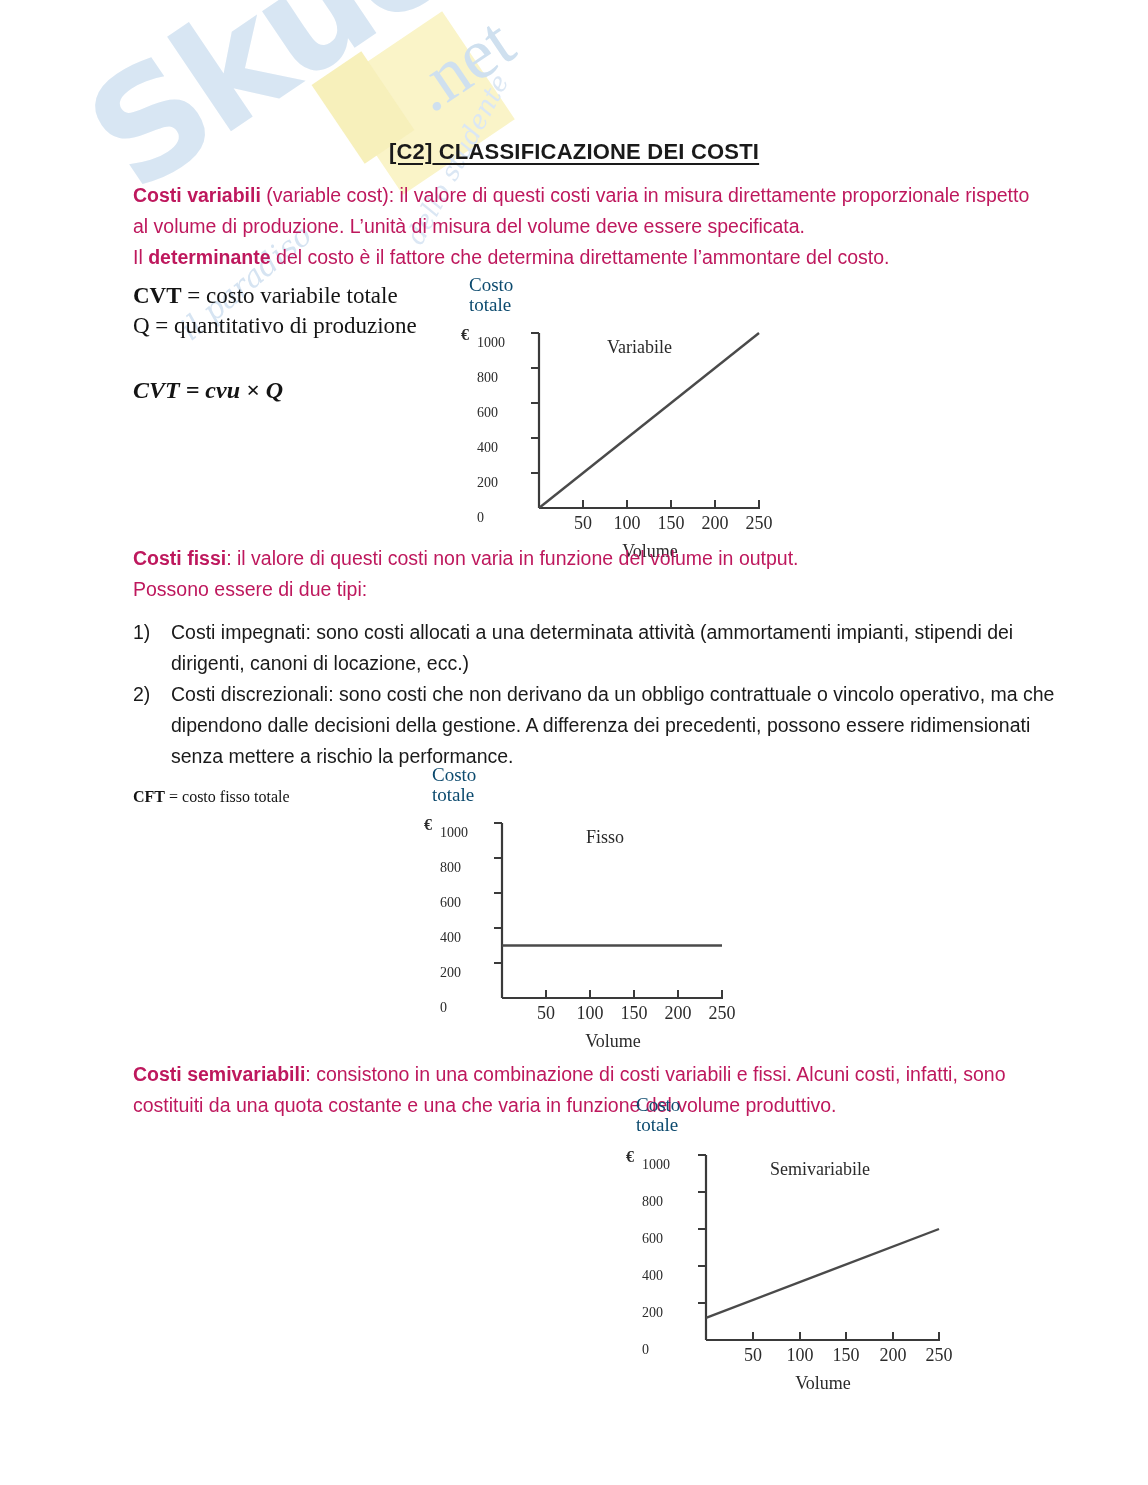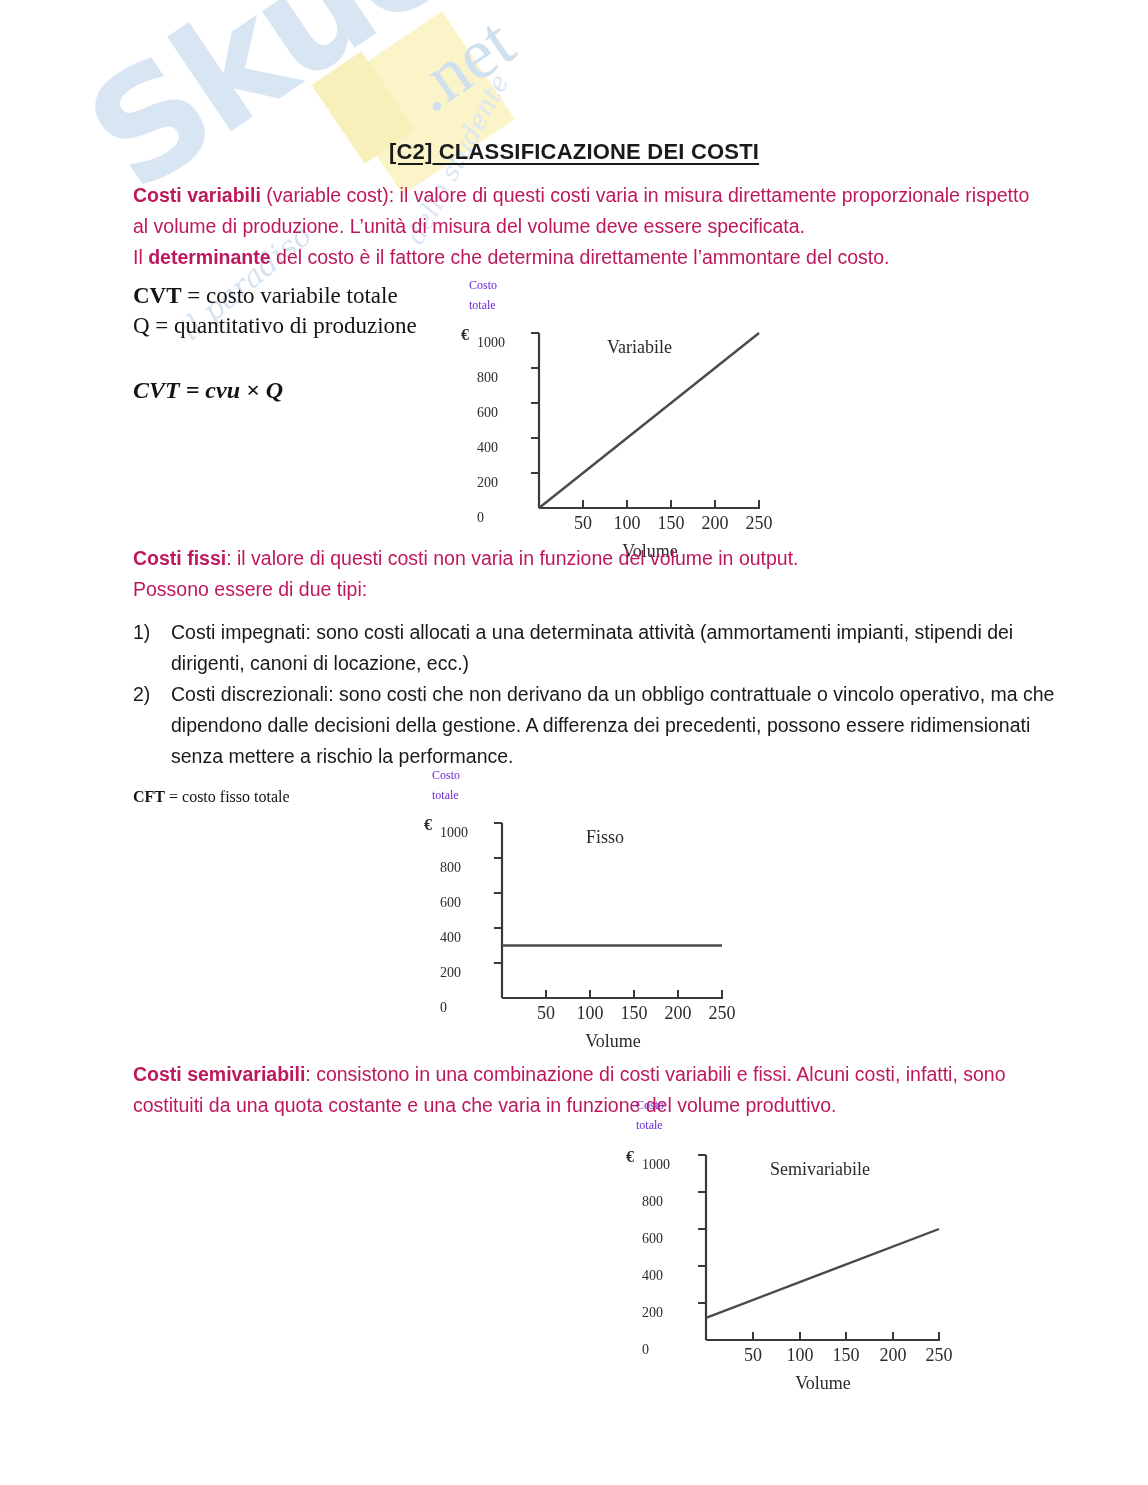--- a/index.html
+++ b/index.html
@@ -170,23 +170,23 @@
   .mb { font-weight: bold; }
 
   
   .chart {
     position: absolute;
     font-family: "Liberation Serif", serif;
     color: #2b2b2b;
   }
   .chart .cap {
     position: absolute;
-    font-size: 12px;
+    font-size: 19px;
     line-height: 20px;
-    color: #6d28d9;
+    color: #0c4a6e;
   }
   .chart .ylab-unit {
     position: absolute;
     font-size: 16px;
     font-weight: bold;
   }
   .chart .ytick {
     position: absolute;
     font-size: 14px;
     text-align: left;

